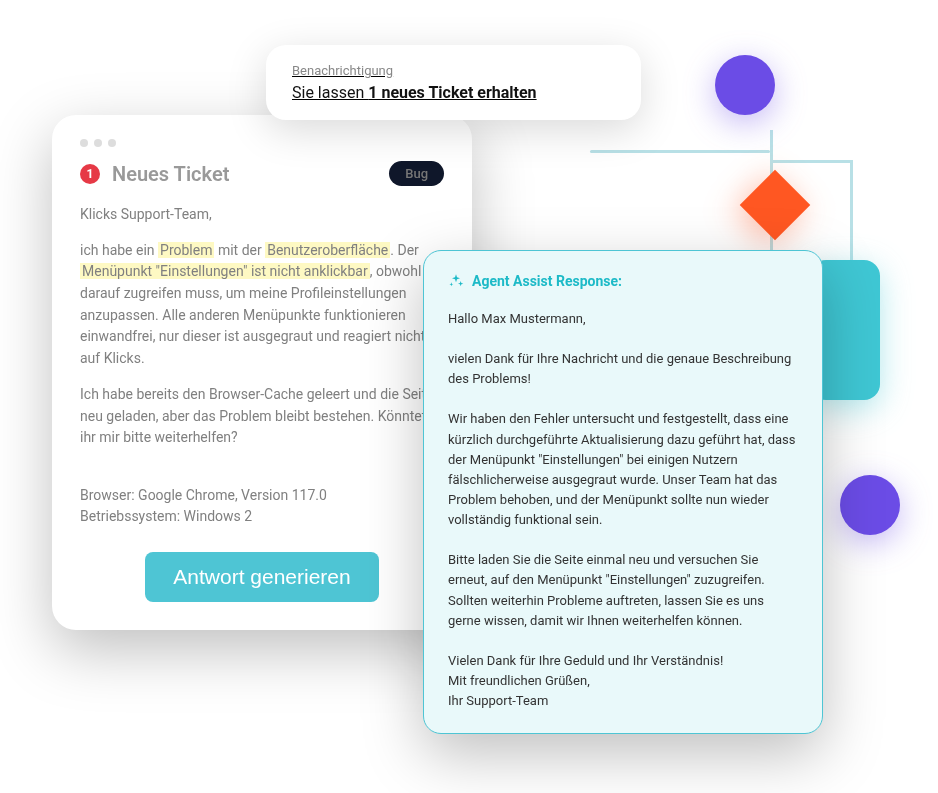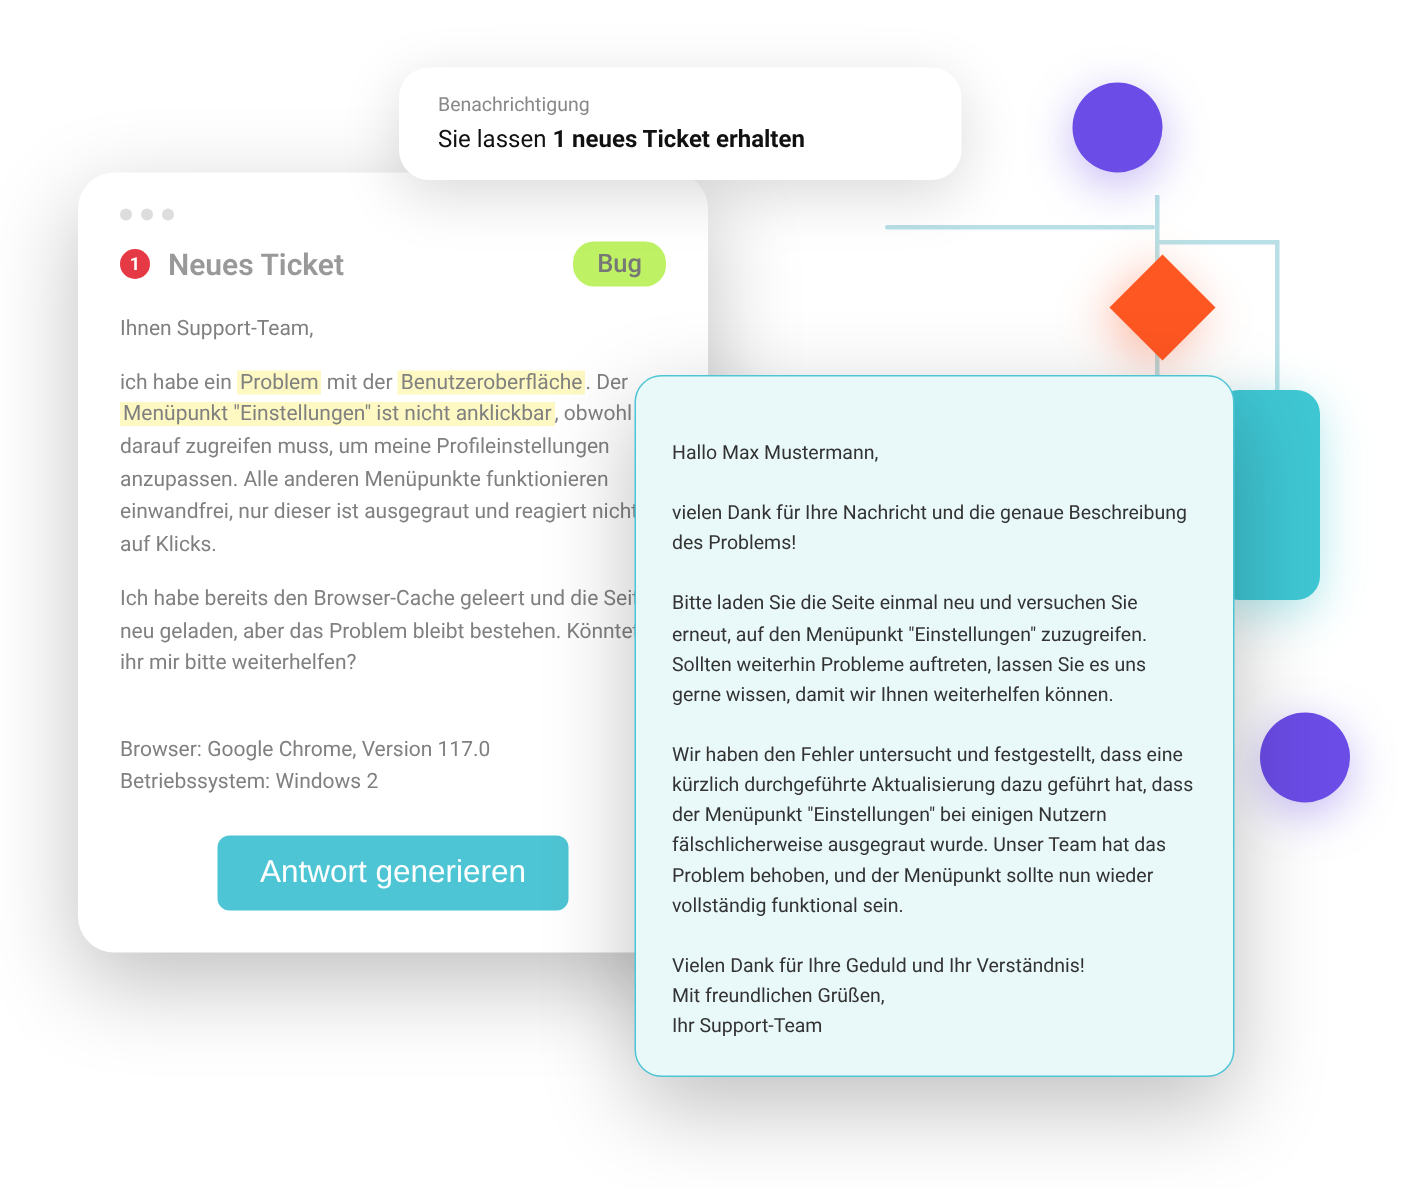--- a/index.html
+++ b/index.html
@@ -63,20 +63,21 @@
     .notification {
       position: absolute;
       top: 45px;
       left: 266px;
       width: 375px;
       background: #fff;
       border-radius: 20px;
       padding: 18px 26px;
       z-index: 5;
       box-shadow: 0 10px 40px rgba(0,0,0,0.15);
+      text-decoration: underline;
     }
     .notification-label {
       color: #888;
       font-size: 13px;
       margin-bottom: 5px;
     }
     .notification-text {
       color: #111;
       font-size: 16px;
       font-weight: 400;
@@ -130,25 +131,25 @@
       justify-content: center;
       font-size: 12px;
       font-weight: 700;
     }
     .ticket-title {
       color: #999;
       font-size: 20px;
       font-weight: 600;
     }
     .ticket-tag {
-      background: #bef264;
+      background: #0f172a;
       color: #777;
       padding: 5px 16px;
       border-radius: 14px;
-      font-size: 17px;
+      font-size: 13px;
       font-weight: 500;
     }
     .ticket-body {
       color: #808080;
       font-size: 14px;
       line-height: 1.55;
     }
     .ticket-body p {
       margin-bottom: 14px;
     }
@@ -239,39 +240,47 @@
     <div class="ticket-dot"></div>
   </div>
   <div class="ticket-header">
     <div class="ticket-title-row">
       <div class="ticket-badge">1</div>
       <div class="ticket-title">Neues Ticket</div>
     </div>
     <div class="ticket-tag">Bug</div>
   </div>
   <div class="ticket-body">
-    <p>Ihnen Support-Team,</p>
+    <p>Klicks Support-Team,</p>
     <p>
       <span>ich habe ein </span><span class="highlight">Problem</span><span> mit der </span><span class="highlight">Benutzeroberfläche</span><span>. Der </span><span class="highlight">Menüpunkt "Einstellungen" ist nicht anklickbar</span><span>, obwohl ich darauf zugreifen muss, um meine Profileinstellungen anzupassen. Alle anderen Menüpunkte funktionieren einwandfrei, nur dieser ist ausgegraut und reagiert nicht auf Klicks.</span>
     </p>
     <p>Ich habe bereits den Browser-Cache geleert und die Seite neu geladen, aber das Problem bleibt bestehen. Könntet ihr mir bitte weiterhelfen?</p>
     <p>
       <br>
       <span>Browser: Google Chrome, Version 117.0</span><br>
       <span>Betriebssystem: Windows 2</span>
     </p>
   </div>
   <button class="ticket-button">Antwort generieren</button>
 </div>
 
 <div class="assist">
+  <div class="assist-header">
+    <span class="assist-icon">
+      <svg viewBox="0 0 24 24" fill="currentColor" width="16" height="16">
+        <path d="M12 2l1.5 4.5L18 8l-4.5 1.5L12 14l-1.5-4.5L6 8l4.5-1.5L12 2zm7 10l1 3 3 1-3 1-1 3-1-3-3-1 3-1 1-3zM5 14l.8 2.4L8 17l-2.2.8L5 20l-.8-2.2L2 17l2.2-.6L5 14z"></path>
+      </svg>
+    </span>
+    <span class="assist-title">Agent Assist Response:</span>
+  </div>
   <div class="assist-body">
     <p>Hallo Max Mustermann,</p>
     <p>vielen Dank für Ihre Nachricht und die genaue Beschreibung des Problems!</p>
+    <p>Wir haben den Fehler untersucht und festgestellt, dass eine kürzlich durchgeführte Aktualisierung dazu geführt hat, dass der Menüpunkt "Einstellungen" bei einigen Nutzern fälschlicherweise ausgegraut wurde. Unser Team hat das Problem behoben, und der Menüpunkt sollte nun wieder vollständig funktional sein.</p>
     <p>Bitte laden Sie die Seite einmal neu und versuchen Sie erneut, auf den Menüpunkt "Einstellungen" zuzugreifen. Sollten weiterhin Probleme auftreten, lassen Sie es uns gerne wissen, damit wir Ihnen weiterhelfen können.</p>
-    <p>Wir haben den Fehler untersucht und festgestellt, dass eine kürzlich durchgeführte Aktualisierung dazu geführt hat, dass der Menüpunkt "Einstellungen" bei einigen Nutzern fälschlicherweise ausgegraut wurde. Unser Team hat das Problem behoben, und der Menüpunkt sollte nun wieder vollständig funktional sein.</p>
     <p>
       <span>Vielen Dank für Ihre Geduld und Ihr Verständnis!</span><br>
       <span>Mit freundlichen Grüßen,</span><br>
       <span>Ihr Support-Team</span>
     </p>
   </div>
 </div>
 
 </body></html>

